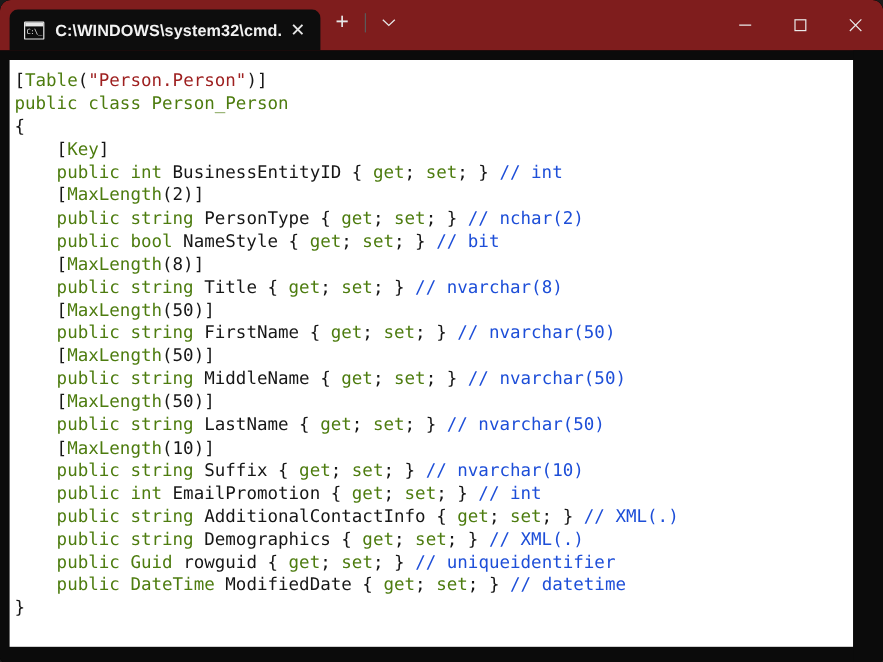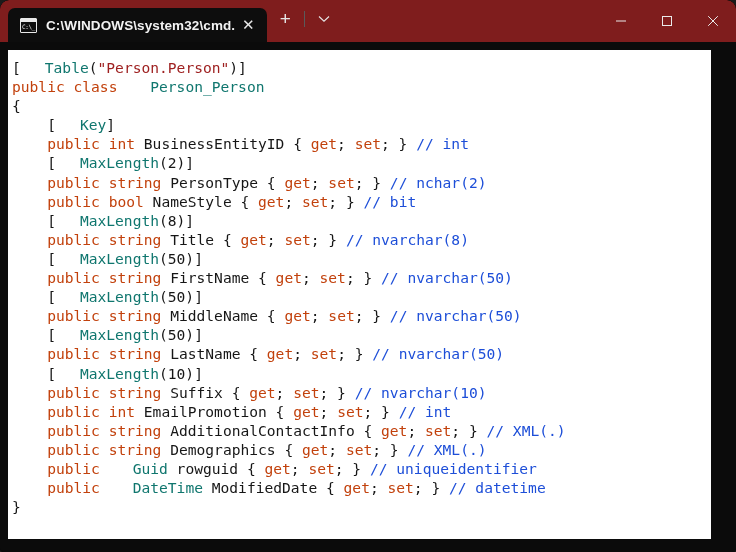--- a/index.html
+++ b/index.html
@@ -183,22 +183,22 @@
     top: 8px;
     font-family: "DejaVu Sans Mono", monospace;
     font-size: 14.6px;
     line-height: 19.1px;
     white-space: pre;
     color: #161616;
     letter-spacing: 0px;
   }
   .code .line { height: 19.1px; }
 
-  .t-kw   { color: #c2410c; }
-  .t-type { color: #0f766e; margin-left: 24px; }
+  .t-kw   { color: #4d7c0f; }
+  .t-type { color: #4d7c0f; }
   .t-str  { color: #9e2020; }
   .t-com  { color: #1d4ed8; }
   .t-pl   { color: #161616; }
 
   .scroll-gutter {
     position: absolute;
     right: 0;
     top: 0;
     width: 25px;
     height: 100%;

